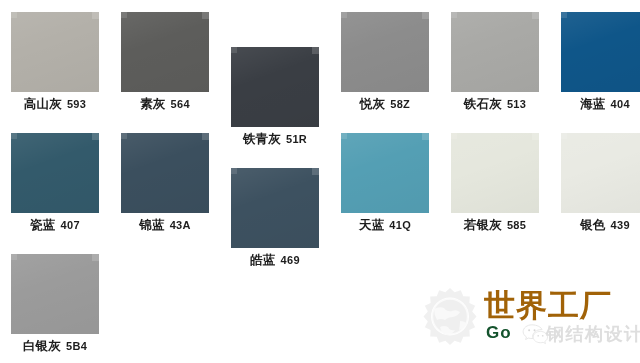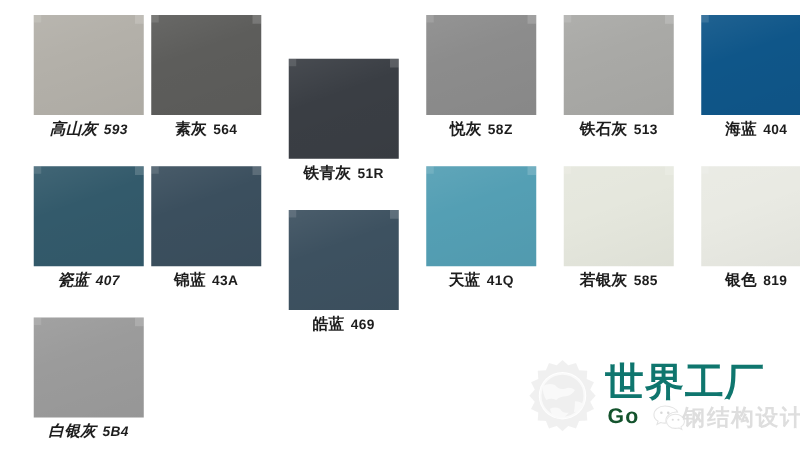--- a/index.html
+++ b/index.html
@@ -30,21 +30,21 @@
   .swatch-row.r0 { top: 0px; }
   .swatch-row.r1 { top: 121px; }
   .swatch-row.r2 { top: 242px; }
 
   .swatch-cell {
     position: absolute;
     top: 0;
     width: 110px;
     height: 121px;
   }
-  .swatch-cell.c0 { left: 16px; font-style: italic; }
+  .swatch-cell.c0 { left: 0px; }
   .swatch-cell.c1 { left: 110px; }
   .swatch-cell.c2 { left: 220px; margin-top: 35px; }
   .swatch-cell.c3 { left: 330px; }
   .swatch-cell.c4 { left: 440px; }
   .swatch-cell.c5 { left: 550px; }
 
   .chip {
     position: absolute;
     left: 11px;
     top: 12px;
@@ -114,21 +114,21 @@
     width: 60px;
     height: 60px;
     opacity: 0.5;
   }
   .wm-brand {
     position: absolute;
     left: 66px;
     top: 13px;
     font-size: 31px;
     font-weight: bold;
-    color: #0f766e;
+    color: #a16207;
     letter-spacing: 1px;
     line-height: 34px;
     white-space: nowrap;
     text-align: right;
   }
   .wm-sub {
     position: absolute;
     left: 68px;
     top: 48px;
     font-size: 17px;
@@ -277,21 +277,21 @@
         <span class="caption-name">若银灰</span><span class="caption-code">585</span>
       </div>
     </div>
     <div class="swatch-cell c5">
       <div class="chip" style="background: rgb(233, 234, 227);">
         <div class="chip-sheen"></div>
         <div class="chip-corner-l"></div>
 
       </div>
       <div class="caption">
-        <span class="caption-name">银色</span><span class="caption-code">819</span>
+        <span class="caption-name">银色</span><span class="caption-code">439</span>
       </div>
     </div>
   </div>
 
   <div class="swatch-row r2">
     <div class="swatch-cell c0">
       <div class="chip" style="background: rgb(155, 155, 155);">
         <div class="chip-sheen"></div>
         <div class="chip-corner-l"></div>
         <div class="chip-corner"></div>

